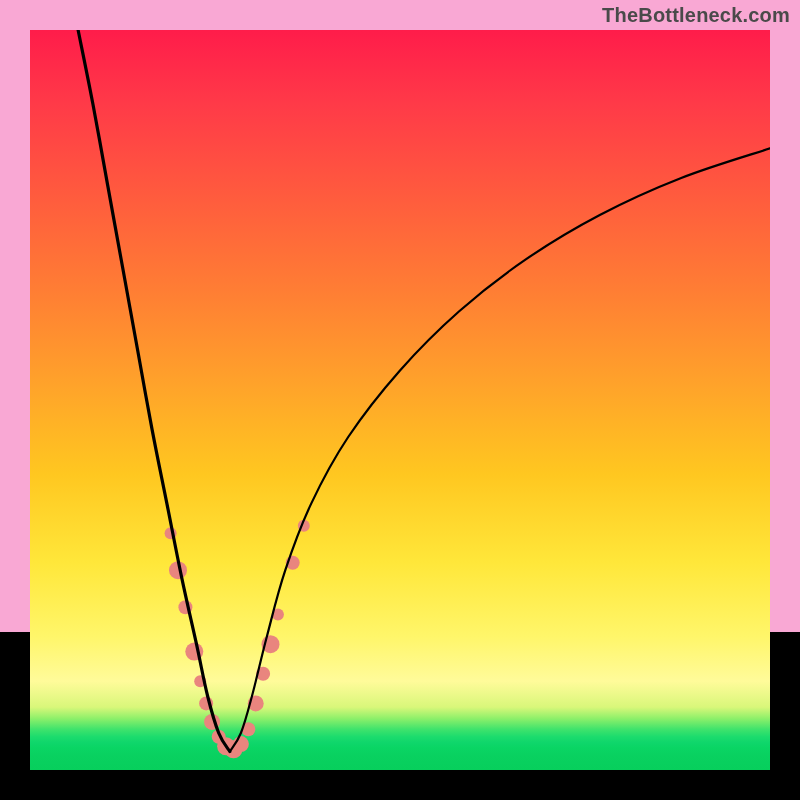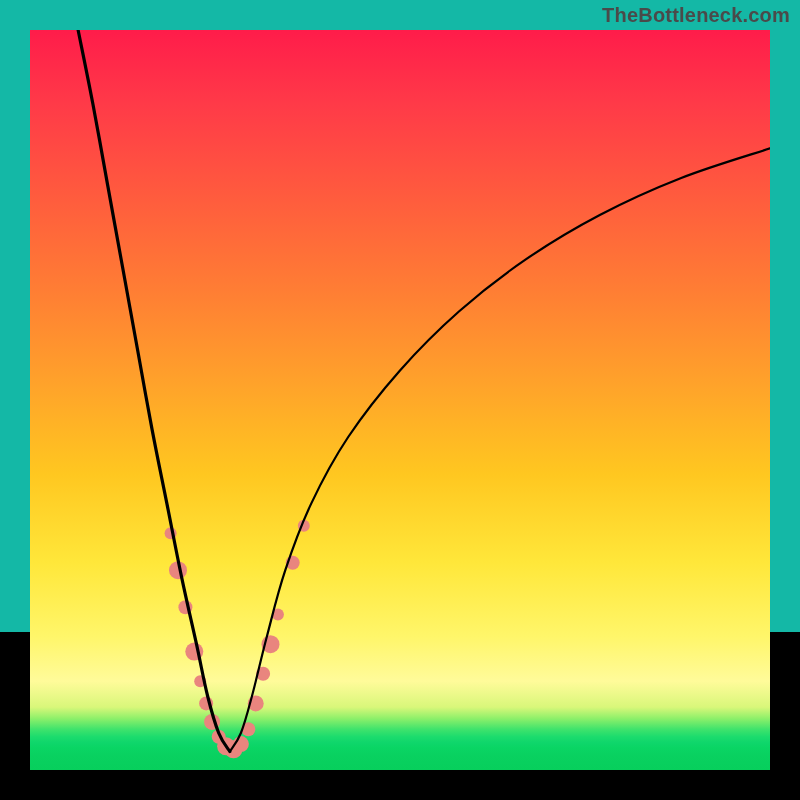--- a/index.html
+++ b/index.html
@@ -8,21 +8,21 @@
     width: 800px;
     height: 800px;
     overflow: hidden;
     background: #000;
     font-family: Arial, Helvetica, sans-serif;
   }
   .frame {
     position: relative;
     width: 800px;
     height: 632px;
-    background: #14b8a6;
+    background: #f9a8d4;
   }
   .plot-area {
     position: absolute;
     left: 30px;
     top: 30px;
     width: 740px;
     height: 740px;
     
     background: linear-gradient(
       to bottom,

